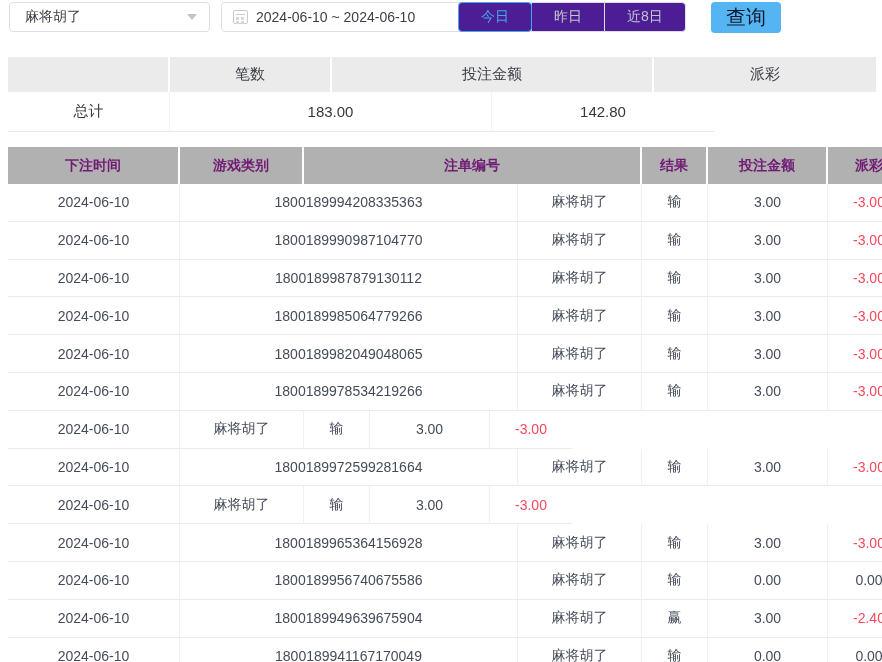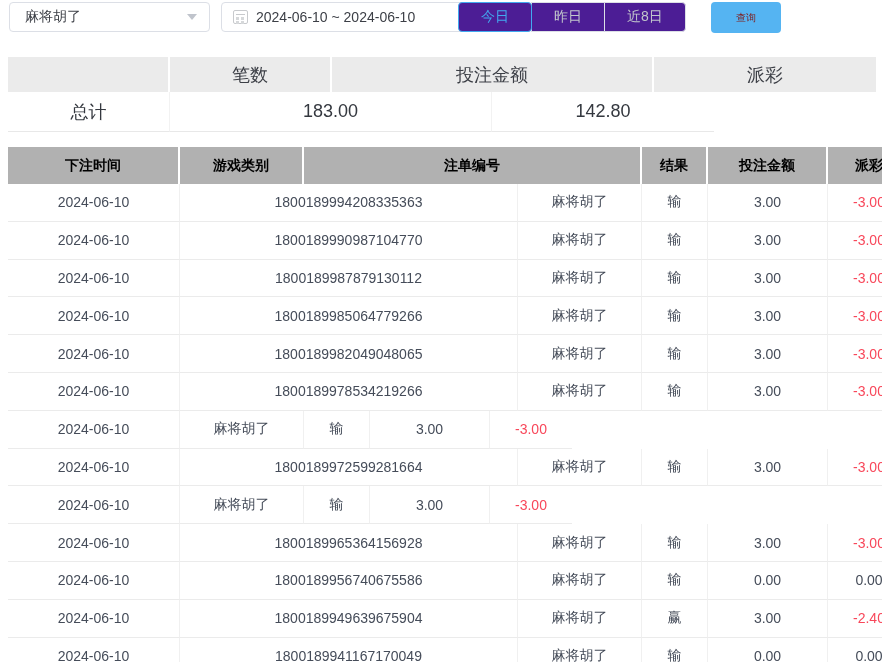--- a/index.html
+++ b/index.html
@@ -20,39 +20,39 @@
     box-shadow:5px 0 0 #d6d8da, 0 4px 0 #d6d8da, 5px 4px 0 #d6d8da; }
 
   .btn-group { left:458px; top:2px; height:30px; display:flex; }
   .seg { height:30px; padding:0 22px; border:1px solid #dcdfe6; background:#4c1d95; display:flex;
     align-items:center; justify-content:center; font-size:14px; color:#c2c6cc; cursor:pointer; margin-left:-1px; }
   .seg:first-child { border-radius:4px 0 0 4px; margin-left:0; }
   .seg:last-child { border-radius:0 4px 4px 0; }
   .seg.active { color:#41a9f0; border-color:#41a9f0; position:relative; z-index:2; border-radius:4px; }
 
   #query-btn { left:711px; top:2px; width:70px; height:31px; background:#55b4f2; border:none;
-    border-radius:4px; color:#7f1d1d; font-size:10px; display:flex; align-items:center;
+    border-radius:4px; color:#0f172a; font-size:20px; display:flex; align-items:center;
     justify-content:center; cursor:pointer; }
 
   
   #summary { left:8px; top:57px; width:868px; }
   .srow { display:flex; }
   .shead .scell { background:#ebebeb; height:35px; border-right:2px solid #fff; color:#3c3f46; }
   .shead .scell:last-child { border-right:none; }
   .sbody .scell { background:#fff; height:40px; border-right:1px solid #f2f2f2; border-bottom:1px solid #e8e8e8; color:#34383f; }
   .sbody .scell:last-child { border-right:none; }
-  .scell { display:flex; align-items:center; justify-content:center; font-size:18px; }
+  .scell { display:flex; align-items:center; justify-content:center; font-size:15px; }
   .s0 { width:162px; } .s1 { width:162px; } .s2 { width:322px; } .s3 { width:222px; }
 
   
   #table-wrap { left:8px; top:147px; width:874px; height:515px; overflow:hidden; }
   #main-table { width:902px; }
   .thead { display:flex; }
   .hcell { background:#b1b1b1; height:37px; display:flex; align-items:center; justify-content:center;
-    color:#000000; font-size:14px; font-weight:bold; border-right:2px solid #fff; }
+    color:#701a75; font-size:14px; font-weight:bold; border-right:2px solid #fff; }
   .hcell:last-child { border-right:none; }
   .trow { display:flex; }
   .tcell { height:37.8px; display:flex; align-items:center; justify-content:center; font-size:14px;
     color:#454c59; background:#fff; border-right:1px solid #f0f0f0; border-bottom:1px solid #ebebeb; }
   .tcell:last-child { border-right:none; }
   .tcell.neg { color:#f8475a; }
   .c0 { width:172px; } .c1 { width:338px; } .c2 { width:124px; }
   .c3 { width:66px; } .c4 { width:120px; } .c5 { width:82px; }
 </style>
 </head>

